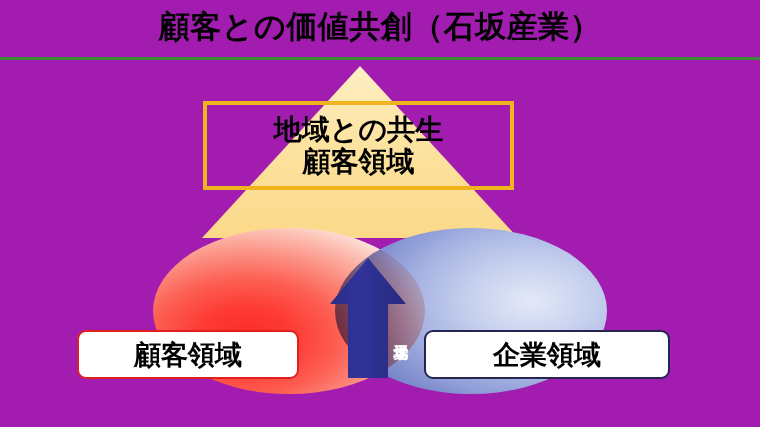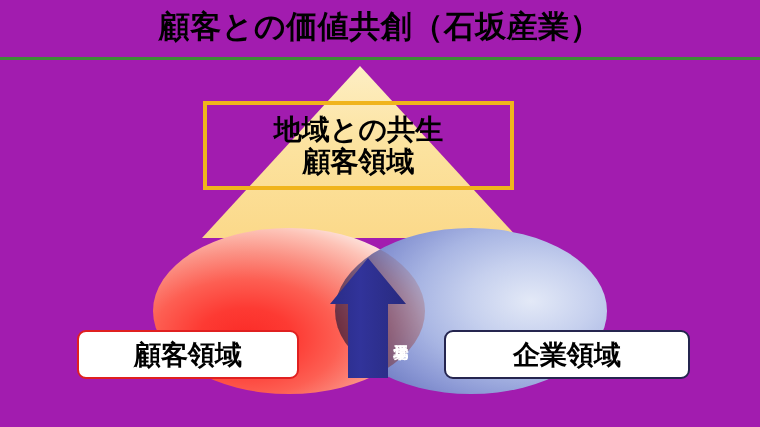--- a/index.html
+++ b/index.html
@@ -183,21 +183,21 @@
     font-family: "Liberation Serif", "DejaVu Serif", serif;
   }
   .domain-left {
     left: 77px;
     top: 330px;
     width: 218px;
     height: 45px;
     border: 2px solid #e02020;
   }
   .domain-right {
-    left: 444px;
+    left: 424px;
     top: 330px;
     width: 242px;
     height: 45px;
     border: 2px solid #25254f;
   }
 </style>
 </head>
 <body>
 
 <div id="slide">

